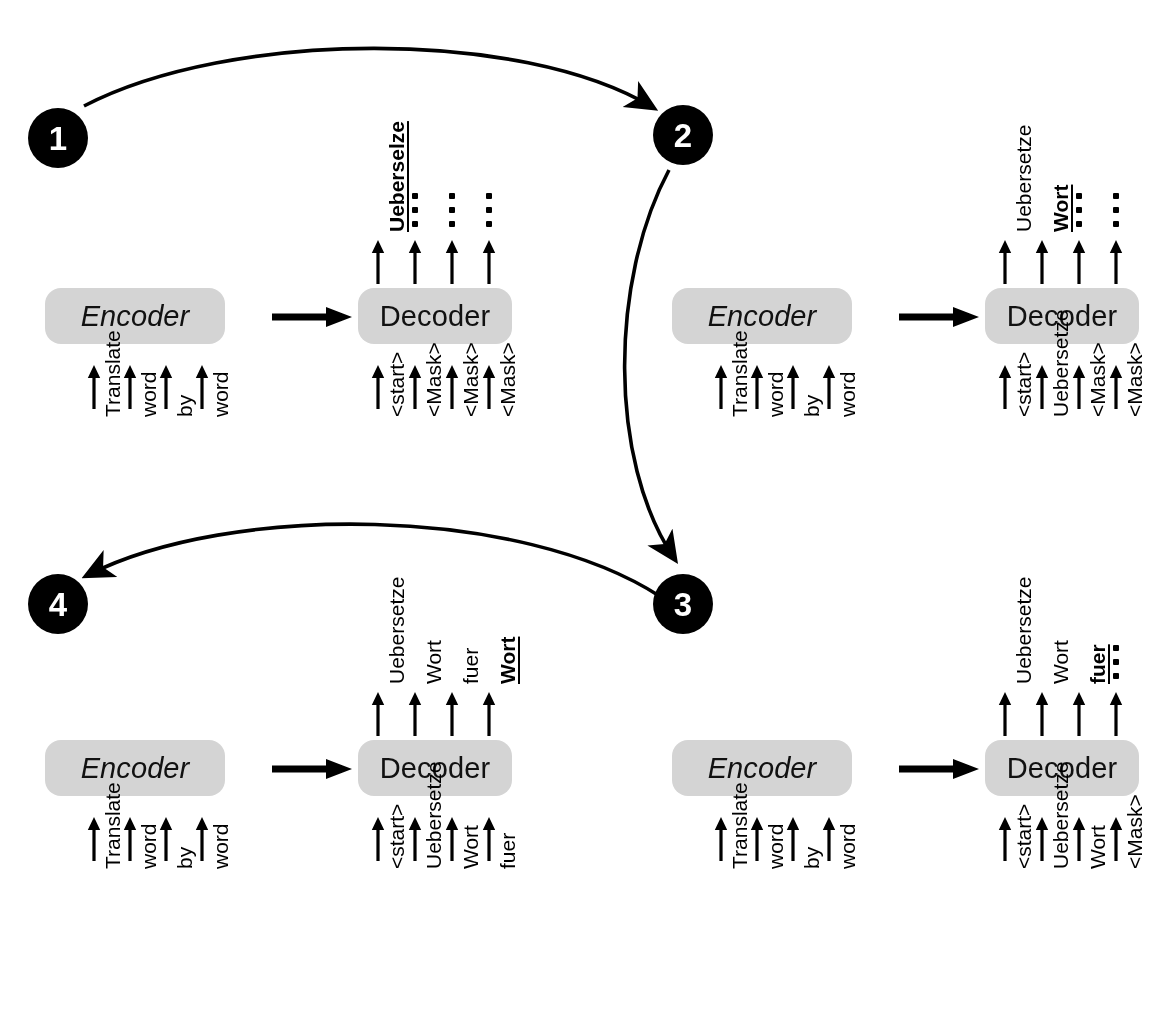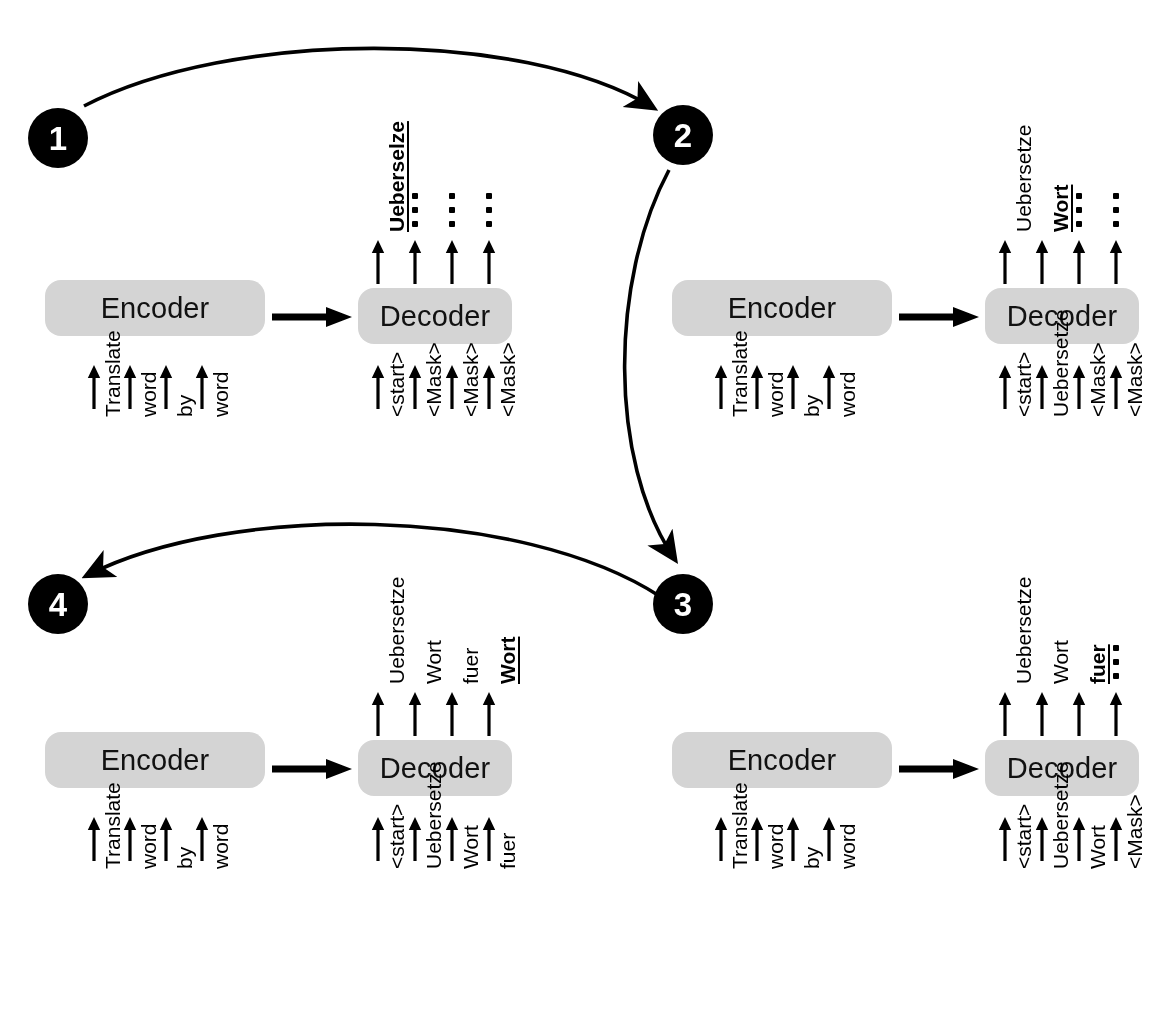--- a/index.html
+++ b/index.html
@@ -16,21 +16,21 @@
       background:#000;color:#fff;display:flex;align-items:center;justify-content:center;
       font-size:33px;font-weight:bold;line-height:1;}
 
   
   .panel{position:absolute;width:581px;height:511px;}
 
   
   .block{position:absolute;background:#d4d4d4;border-radius:16px;
       display:flex;align-items:center;justify-content:center;
       font-size:29px;color:#111;letter-spacing:.1px;}
-  .enc-block{left:45px;top:220px;width:220px;height:56px;}
+  .enc-block{left:45px;top:228px;width:180px;height:56px;font-style:italic;}
   .dec-block{left:358px;top:228px;width:154px;height:56px;}
 
   
   .big-arrow{position:absolute;left:272px;top:247px;width:80px;height:20px;}
 
   
   .tok-arrow{position:absolute;width:14px;height:44px;}
 
   
   .tok-label{position:absolute;font-size:21px;white-space:nowrap;

